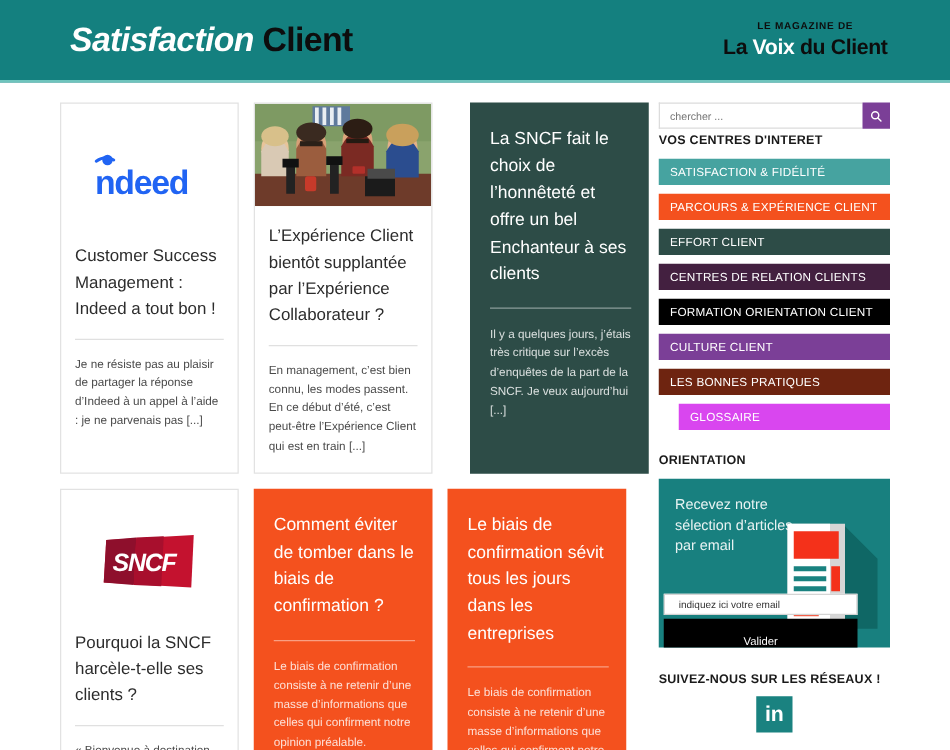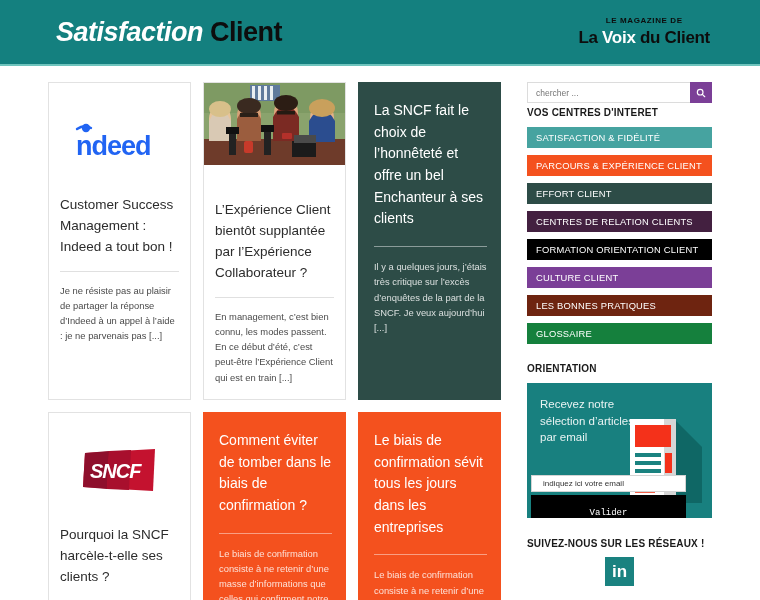--- a/index.html
+++ b/index.html
@@ -72,23 +72,23 @@
     width: 143px;
     min-height: 246px;
     background: #ffffff;
     border: 1px solid #e2e2e2;
     padding: 12px 11px 2px 11px;
     display: flex;
     flex-direction: column;
     overflow: hidden;
   }
   .card.flush { padding: 0; border: 1px solid #e2e2e2; }
-  .card.flush .card-body { padding: 27px 11px 14px 11px; }
+  .card.flush .card-body { padding: 6px 11px 14px 11px; }
   .card.tinted { border: none; padding: 18px 14px 14px 16px; }
-  .card.teal-dark { background: #2d4c47; }
+  .card.teal-dark { background: #2d4c47; margin-left: 18px; }
   .card.orange { background: #f4511e; }
 
   .card-logo {
     height: 92px;
     display: flex;
     align-items: center;
     justify-content: center;
   }
   .card-photo { width: 100%; height: 82px; display: block; overflow: hidden; }
   .card-photo svg { display: block; }
@@ -189,21 +189,20 @@
   .nl-submit {
     position: absolute;
     left: 4px; top: 112px;
     width: 155px; height: 36px;
     background: #000000;
     color: #ffffff;
     font-size: 9px;
     display: flex; align-items: center; justify-content: center;
     z-index: 4;
     cursor: pointer;
-    font-family: Liberation Mono, monospace;
   }
 
   .social-heading { margin-top: 20px; margin-bottom: 8px; }
   .social-row { display: flex; justify-content: center; }
   .li-badge {
     width: 29px; height: 29px;
     background: #1a8280;
     display: flex; align-items: center; justify-content: center;
     color: #fff;
     font-size: 17px;
@@ -348,21 +347,21 @@
         </li>
       <li class="cat-item" style="background: #000000;">
           <span>FORMATION ORIENTATION CLIENT</span>
         </li>
       <li class="cat-item" style="background: rgb(123, 63, 151);">
           <span>CULTURE CLIENT</span>
         </li>
       <li class="cat-item" style="background: rgb(110, 36, 16);">
           <span>LES BONNES PRATIQUES</span>
         </li>
-      <li class="cat-item" style="background: #15803d;">
+      <li class="cat-item" style="background: #d946ef; margin-left: 16px;">
           <span>GLOSSAIRE</span>
         </li>
     </ul>
 
     <div class="side-heading nl-heading">ORIENTATION</div>
     <div class="newsletter">
       <div class="nl-text">Recevez notre sélection d’articles par email</div>
       <div class="nl-illus">
         <svg width="92" height="100" viewBox="0 0 92 100">
           <path d="M62 10 L88 36 L88 92 L62 92 Z" fill="#0f6765"></path>

